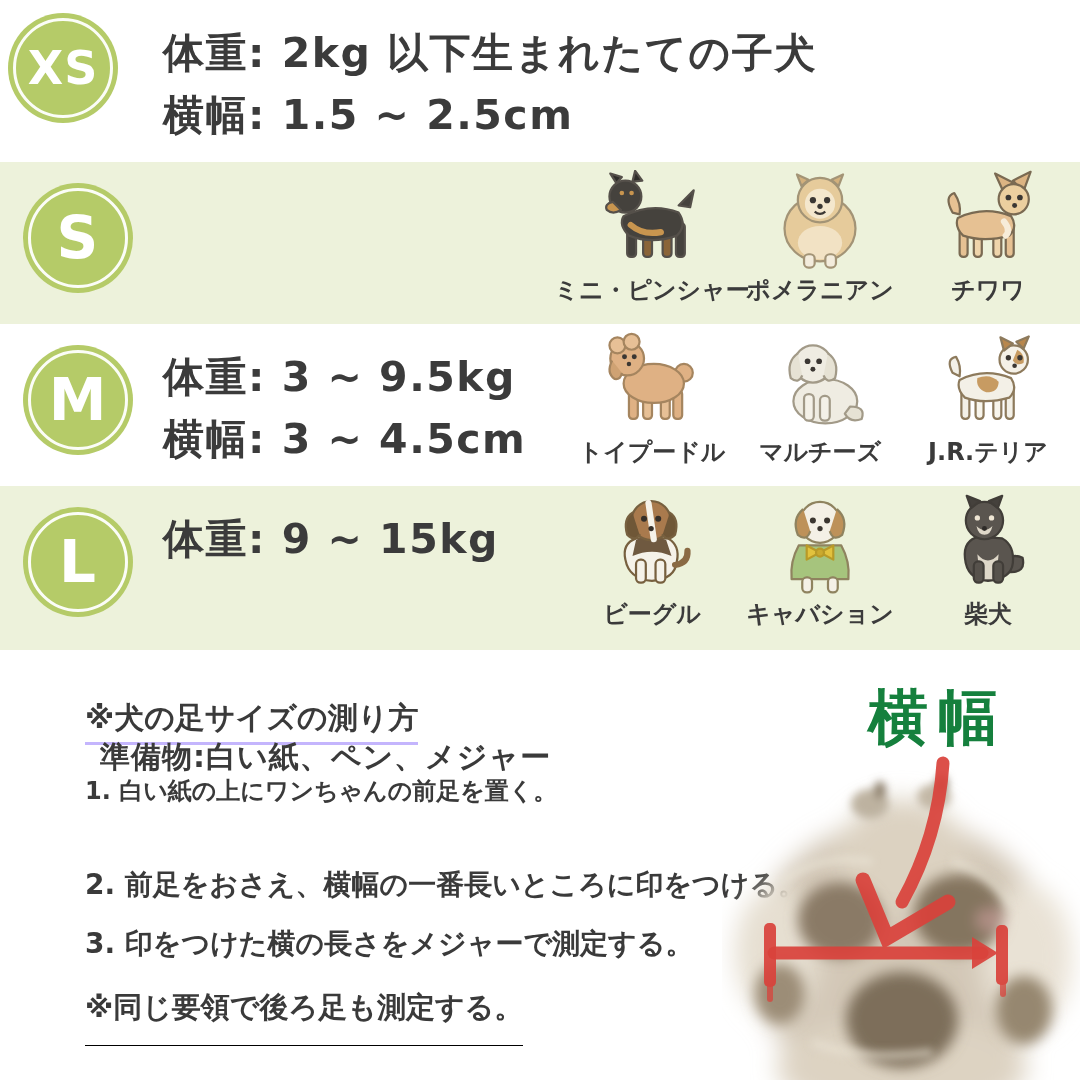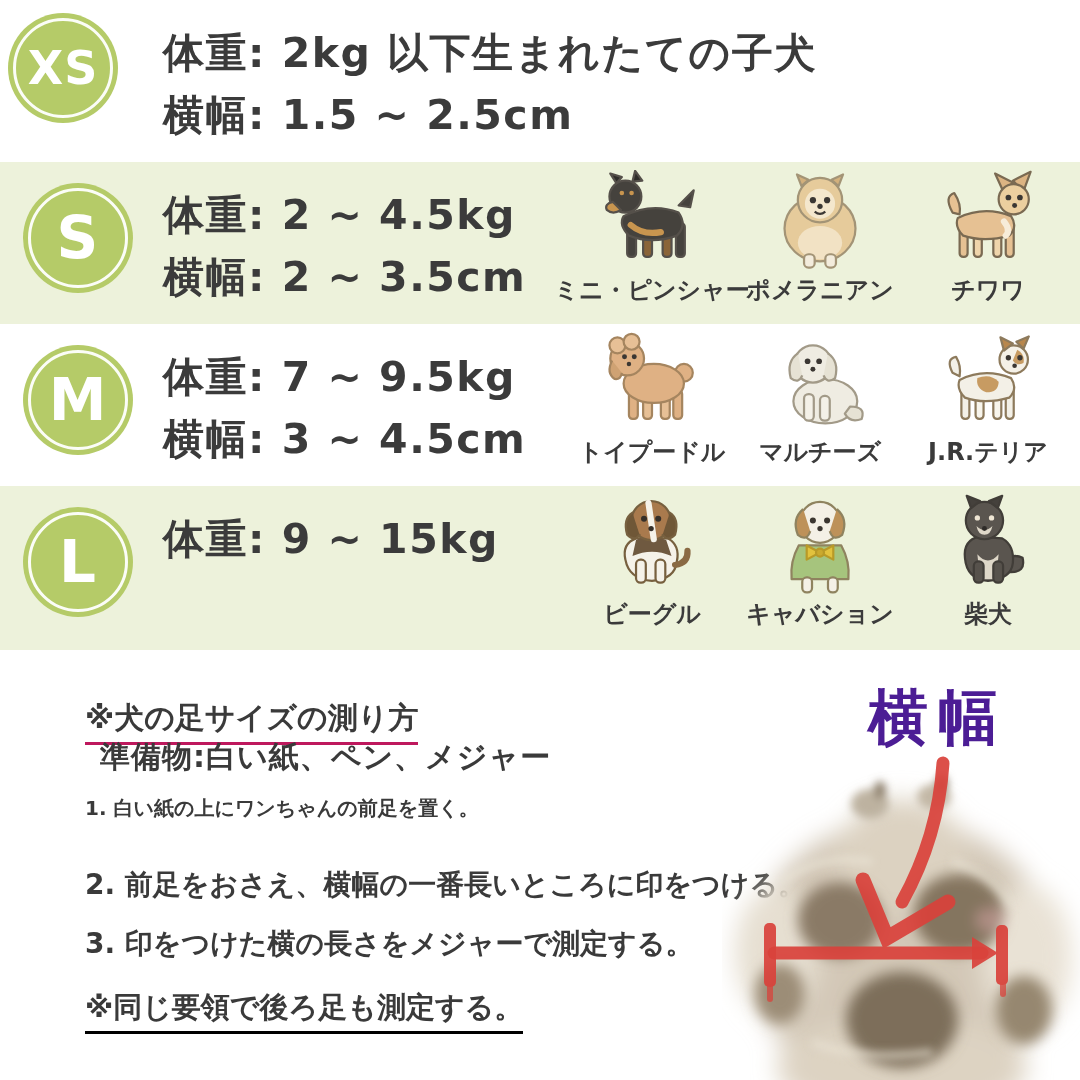--- a/index.html
+++ b/index.html
@@ -39,54 +39,50 @@
     display:flex;justify-content:space-between;
   }
   .dog-slot{width:160px;display:flex;flex-direction:column;align-items:center;}
   .dog-svg{width:126px;height:102px;display:block;}
   .dog-label{
     font-size:24px;font-weight:bold;margin-top:2px;white-space:nowrap;
     letter-spacing:0px;
   }
 
   .guide-text{position:absolute;font-weight:bold;color:#3a3a3a;white-space:pre;}
-  #guide-title{left:85px;top:698px;font-size:30px;border-bottom:3px solid #be185d;padding-bottom:3px;}
+  #guide-title{left:85px;top:698px;font-size:30px;border-bottom:3px solid #c4b5fd;padding-bottom:3px;}
   #guide-materials{left:76px;top:737px;font-size:30px;letter-spacing:1px;margin-left:24px;}
-  #guide-step-1{left:85px;top:795px;font-size:20px;}
+  #guide-step-1{left:85px;top:775px;font-size:24px;}
   #guide-step-2{left:85px;top:866px;font-size:28px;}
   #guide-step-3{left:85px;top:925px;font-size:28px;}
-  #guide-note{left:85px;top:988px;font-size:29px;border-bottom:3px solid #000000;padding-bottom:3px;}
+  #guide-note{left:85px;top:988px;font-size:29px;border-bottom:1px solid #000000;padding-bottom:17px;}
 
   #width-label{
     position:absolute;left:868px;top:678px;font-size:60px;font-weight:bold;
-    letter-spacing:10px;color:#4c1d95;z-index:4;
+    letter-spacing:10px;color:#15803d;z-index:4;
   }
   #paw-photo{position:absolute;left:722px;top:742px;width:358px;height:338px;z-index:1;}
   #red-overlay{position:absolute;left:700px;top:650px;width:380px;height:430px;z-index:3;pointer-events:none;}
 </style>
 </head>
 <body>
 
 <section class="row" id="row-xs">
   <div class="badge">
     <span>XS</span>
   </div>
   <div class="specs">
     <div class="spec-line">体重: 2kg 以下生まれたての子犬</div>
     <div class="spec-line">横幅: 1.5 ~ 2.5cm</div>
   </div>
 </section>
 
 <section class="row" id="row-s">
   <div class="badge">
     <span>S</span>
-  </div>
-  <div class="specs">
-    <div class="spec-line">体重: 2 ~ 4.5kg</div>
-    <div class="spec-line">横幅: 2 ~ 3.5cm</div>
   </div>
   <div class="dogs">
     <div class="dog-slot">
       <svg class="dog-svg" viewBox="0 0 140 115">
         <g stroke="#55504a" stroke-width="2.5" stroke-linejoin="round" stroke-linecap="round">
           <path d="M100 40 L117 23 L113 42 Z" fill="#45423d"></path>
           <rect x="42" y="60" width="10" height="38" rx="4" fill="#45423d"></rect>
           <rect x="60" y="63" width="10" height="35" rx="4" fill="#8a6438"></rect>
           <rect x="82" y="63" width="10" height="35" rx="4" fill="#8a6438"></rect>
           <rect x="97" y="60" width="10" height="38" rx="4" fill="#45423d"></rect>
@@ -142,21 +138,21 @@
       <div class="dog-label">チワワ</div>
     </div>
   </div>
 </section>
 
 <section class="row" id="row-m">
   <div class="badge">
     <span>M</span>
   </div>
   <div class="specs">
-    <div class="spec-line">体重: 7 ~ 9.5kg</div>
+    <div class="spec-line">体重: 3 ~ 9.5kg</div>
     <div class="spec-line">横幅: 3 ~ 4.5cm</div>
   </div>
   <div class="dogs">
     <div class="dog-slot">
       <svg class="dog-svg" viewBox="0 0 140 115">
         <g stroke="#a5855f" stroke-width="2.5" stroke-linejoin="round">
           <circle cx="106" cy="46" r="10" fill="#dfb184"></circle>
           <rect x="44" y="66" width="10" height="32" rx="4" fill="#dfb184"></rect>
           <rect x="60" y="68" width="10" height="30" rx="4" fill="#e7c096"></rect>
           <rect x="80" y="68" width="10" height="30" rx="4" fill="#e7c096"></rect>

